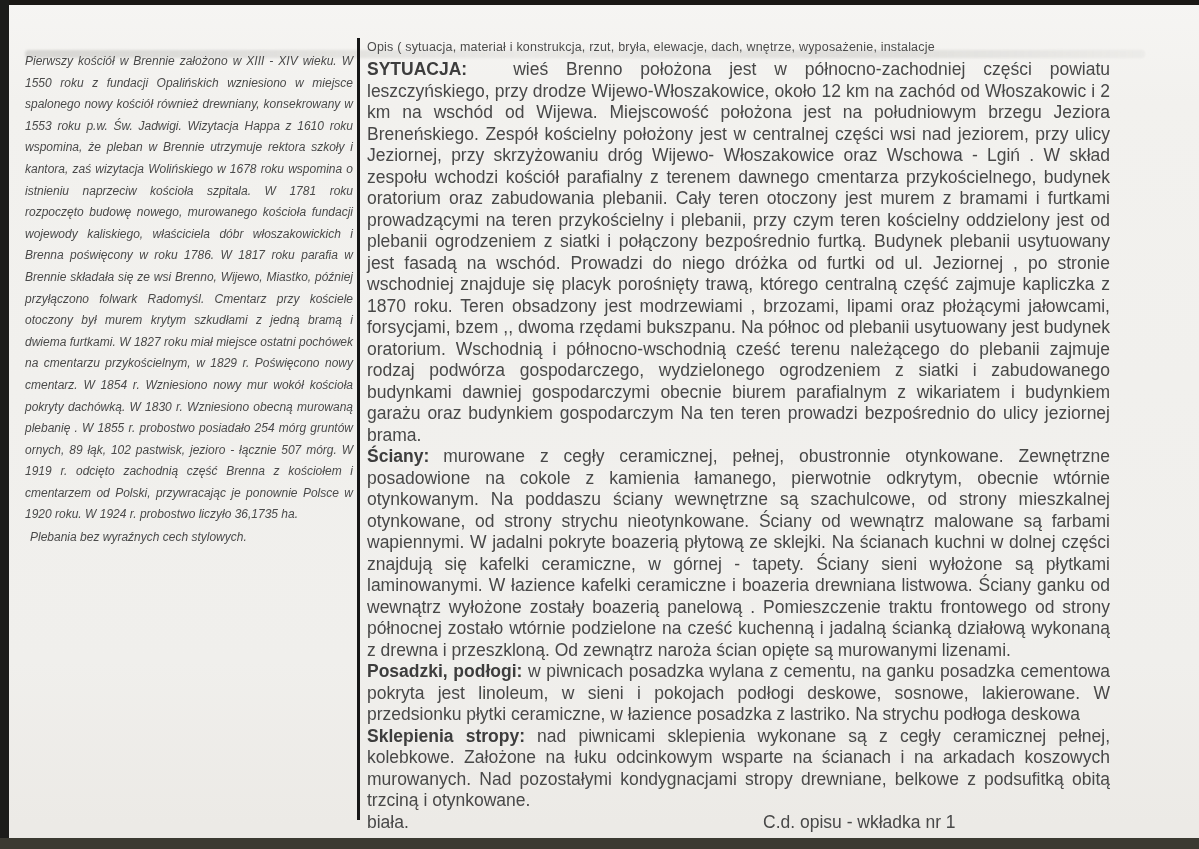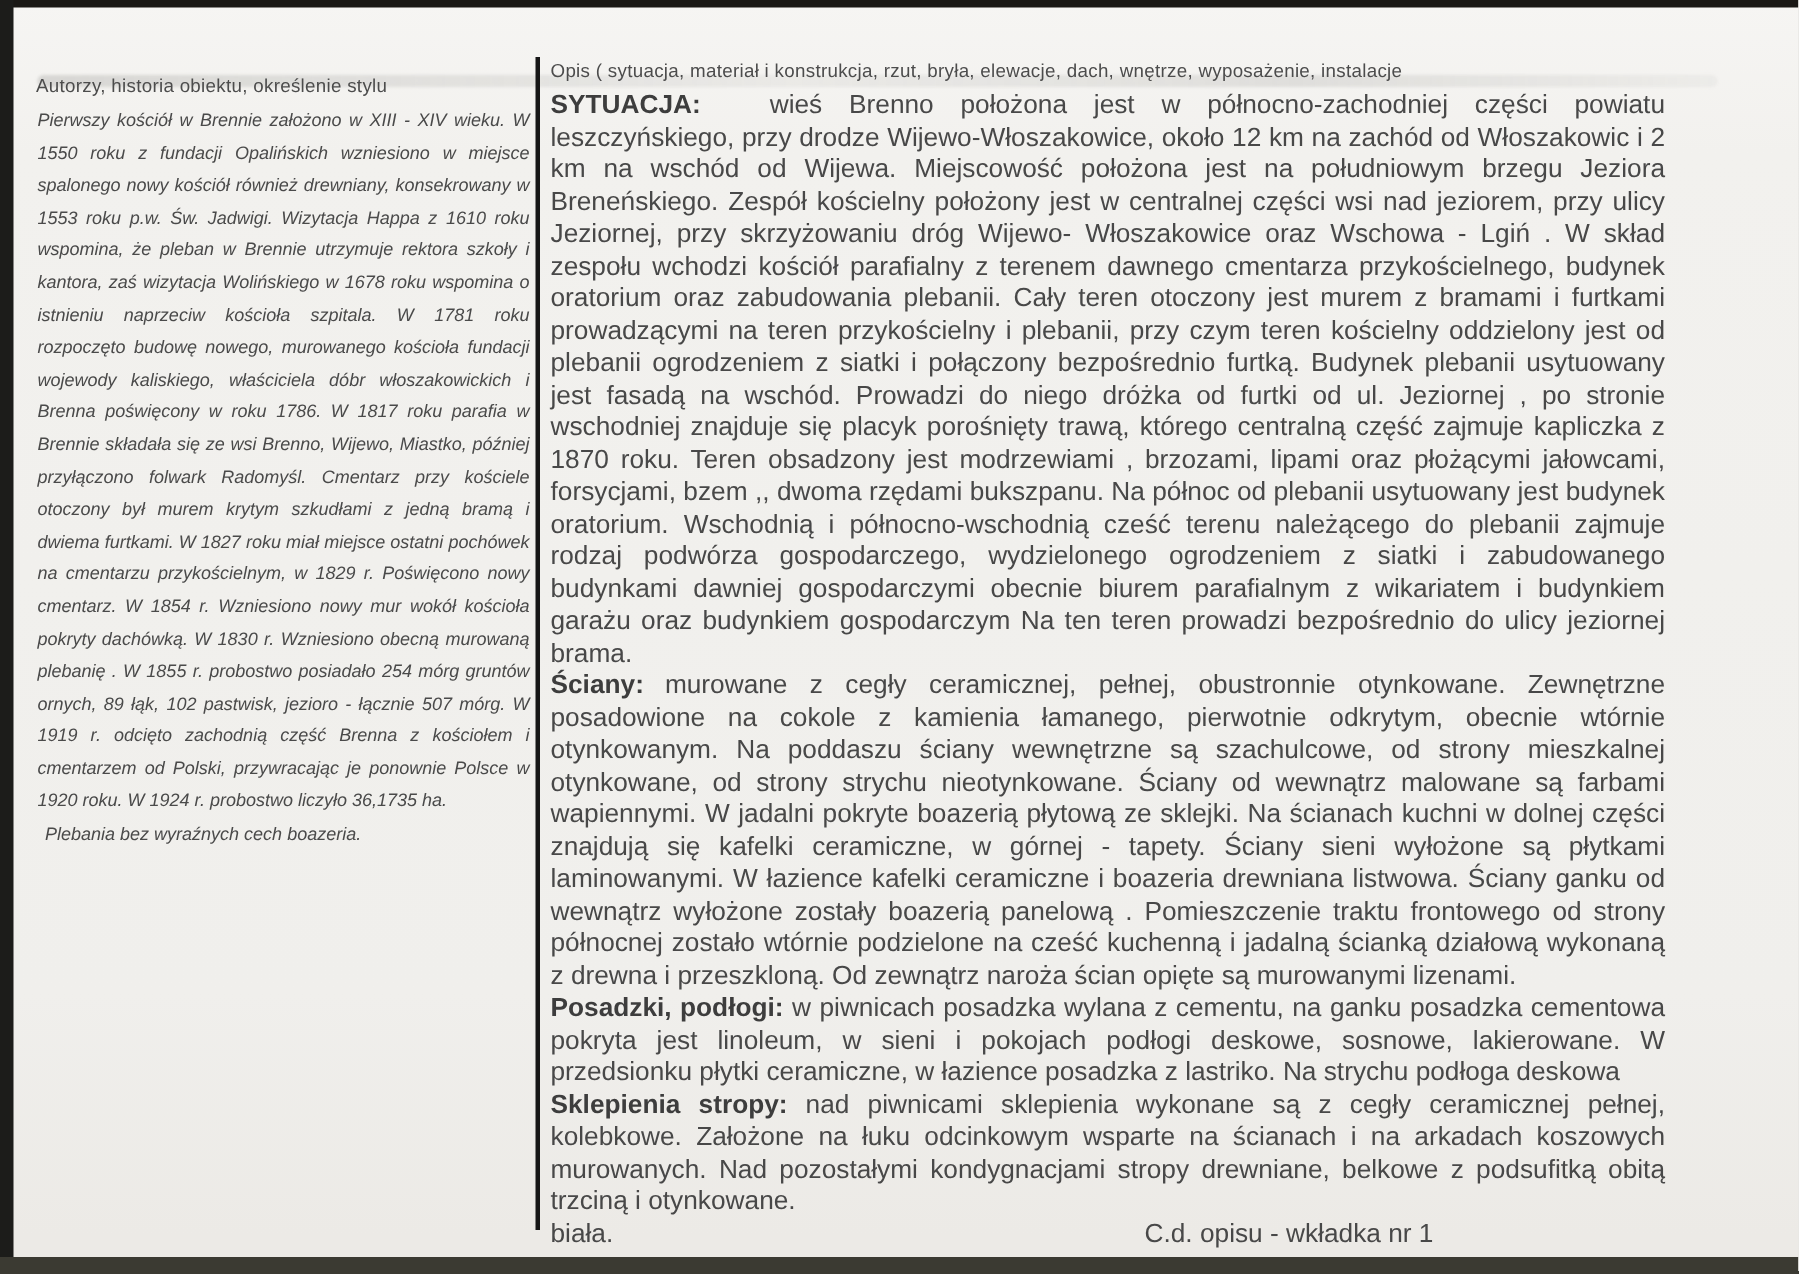--- a/index.html
+++ b/index.html
@@ -86,23 +86,22 @@
 </head>
 <body>
 
 <div class="scan">
   <div class="edge-top"></div>
   <div class="edge-left"></div>
   <div class="edge-bottom"></div>
   <div class="scan-streak"></div>
 
   <div class="col-left">
-    <div class="col-header">Autorzy, historia obiektu, określenie  stylu</div>
     <p class="body">Pierwszy kościół w Brennie założono w XIII - XIV wieku. W 1550 roku z fundacji Opalińskich wzniesiono w miejsce spalonego nowy kościół również drewniany, konsekrowany w 1553 roku p.w. Św. Jadwigi. Wizytacja Happa z 1610 roku wspomina, że pleban w Brennie utrzymuje rektora szkoły i kantora, zaś wizytacja Wolińskiego w 1678 roku wspomina o istnieniu naprzeciw kościoła szpitala. W 1781 roku rozpoczęto budowę nowego, murowanego kościoła fundacji wojewody kaliskiego, właściciela dóbr włoszakowickich i Brenna poświęcony w roku 1786. W 1817 roku parafia w Brennie składała się ze wsi Brenno, Wijewo, Miastko, później przyłączono folwark Radomyśl. Cmentarz przy kościele otoczony był murem krytym szkudłami z jedną bramą i dwiema furtkami. W 1827 roku miał miejsce ostatni pochówek na cmentarzu przykościelnym, w 1829 r. Poświęcono nowy cmentarz. W 1854 r. Wzniesiono nowy mur wokół kościoła pokryty dachówką. W 1830 r. Wzniesiono obecną murowaną plebanię . W 1855 r. probostwo posiadało 254 mórg gruntów ornych, 89 łąk, 102 pastwisk, jezioro - łącznie 507 mórg. W 1919 r. odcięto zachodnią część Brenna z kościołem i cmentarzem od Polski, przywracając je ponownie Polsce w 1920 roku. W 1924 r. probostwo liczyło 36,1735 ha.</p>
-    <p class="body style-note">Plebania bez wyraźnych cech boazeria.</p>
+    <p class="body style-note">Plebania bez wyraźnych cech stylowych.</p>
   </div>
 
   <div class="divider"></div>
 
   <div class="col-right">
     <div class="col-header">Opis ( sytuacja, materiał i konstrukcja, rzut, bryła, elewacje, dach, wnętrze, wyposażenie, instalacje</div>
 
     <p class="body"><span class="label gap-xl">SYTUACJA:</span><span>wieś Brenno  położona jest w północno-zachodniej części powiatu leszczyńskiego, przy drodze Wijewo-Włoszakowice, około 12 km na zachód od Włoszakowic i 2 km na wschód od Wijewa. Miejscowość położona jest na południowym brzegu Jeziora Breneńskiego. Zespół kościelny położony jest w centralnej części wsi nad jeziorem, przy ulicy Jeziornej, przy skrzyżowaniu dróg Wijewo- Włoszakowice oraz  Wschowa - Lgiń . W skład zespołu wchodzi kościół parafialny z terenem dawnego cmentarza przykościelnego, budynek oratorium oraz zabudowania plebanii. Cały teren otoczony jest murem z bramami i furtkami prowadzącymi na teren przykościelny i plebanii, przy czym teren kościelny oddzielony jest od plebanii ogrodzeniem z siatki i połączony bezpośrednio furtką. Budynek plebanii usytuowany jest fasadą na wschód. Prowadzi do niego dróżka od furtki od ul. Jeziornej , po stronie wschodniej znajduje się placyk porośnięty trawą, którego centralną część zajmuje kapliczka z 1870 roku. Teren  obsadzony jest modrzewiami , brzozami, lipami oraz płożącymi jałowcami, forsycjami, bzem ,, dwoma rzędami bukszpanu. Na północ od plebanii usytuowany jest budynek oratorium. Wschodnią i północno-wschodnią cześć terenu należącego do plebanii zajmuje rodzaj podwórza gospodarczego, wydzielonego ogrodzeniem z siatki i zabudowanego budynkami dawniej gospodarczymi obecnie biurem parafialnym z wikariatem i budynkiem garażu oraz budynkiem gospodarczym Na ten teren prowadzi bezpośrednio do ulicy jeziornej brama.</span></p>
 
 

